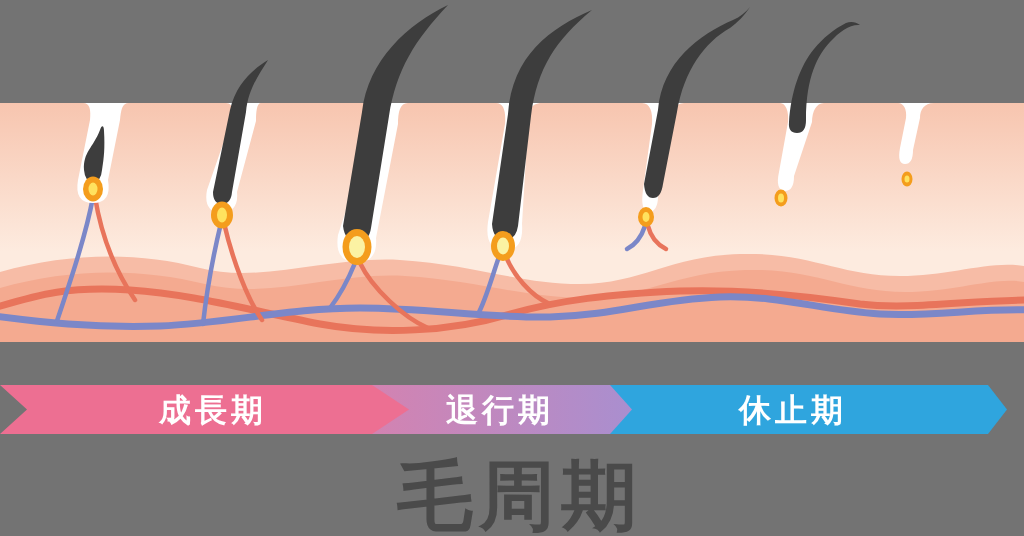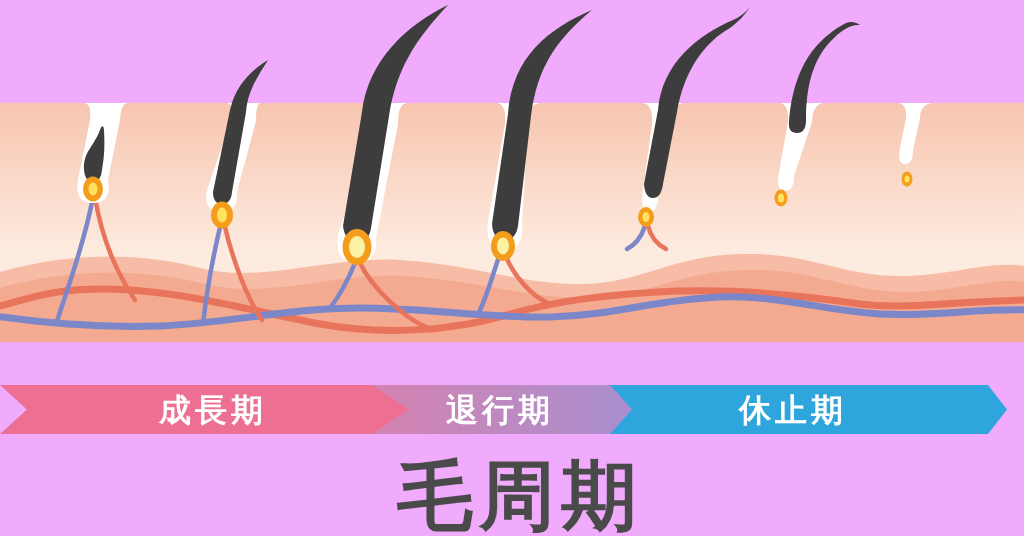--- a/index.html
+++ b/index.html
@@ -1,19 +1,19 @@
 <!DOCTYPE html>
 <html><head>
 <meta charset="utf-8">
 <style>
   html,body{margin:0;padding:0;background:#ffffff;}
   .stage{
     position:relative;
     width:1024px;height:536px;
-    background:#f0abfc;
+    background:#737373;
     overflow:hidden;
     font-family:"Liberation Sans","DejaVu Sans",sans-serif;
   }
   svg{display:block;}
   .phase-label{
     font-family:"Liberation Sans","DejaVu Sans",sans-serif;
     font-weight:700;
     font-size:32px;
     letter-spacing:4px;
   }

